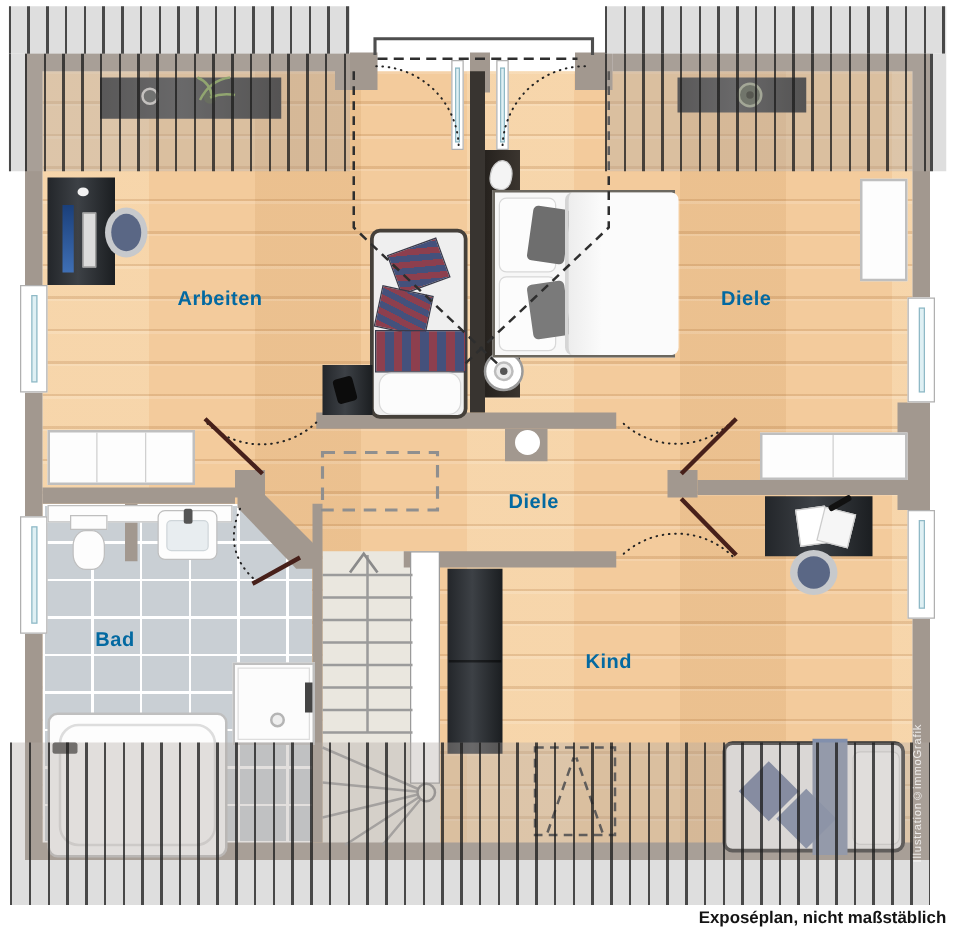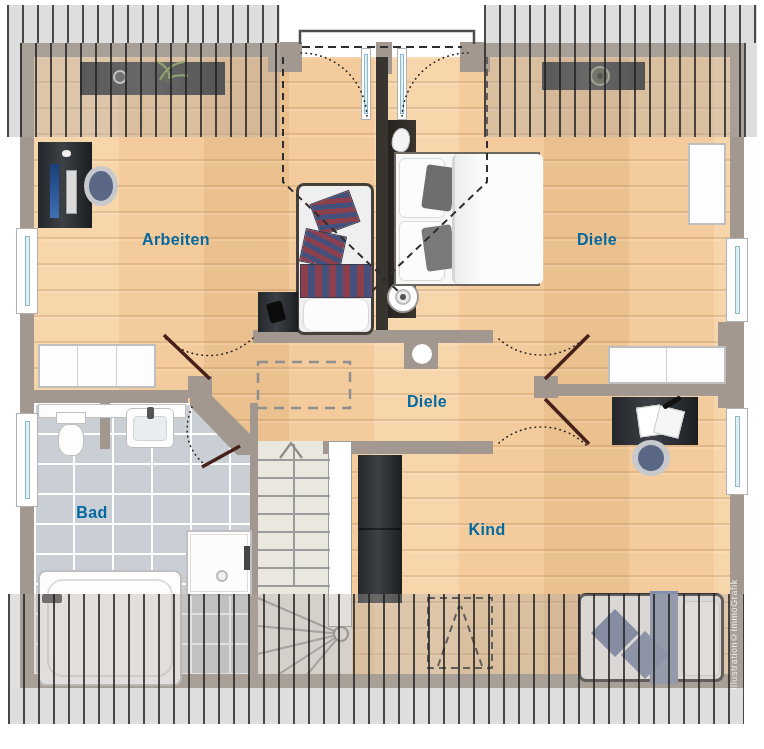--- a/index.html
+++ b/index.html
@@ -203,15 +203,16 @@
   <div class="hatch overlay" style="left:484px;top:43px;width:260px;height:94px;"></div>
   <div class="hatch overlay" style="left:8px;top:594px;width:736px;height:94px;"></div>
   <div class="hatch outer" style="left:8px;top:688px;width:736px;height:36px;"></div>
 
   <div class="roomlabel" style="left:176px;top:240px;">Arbeiten</div>
   <div class="roomlabel" style="left:597px;top:240px;">Diele</div>
   <div class="roomlabel" style="left:427px;top:402px;">Diele</div>
   <div class="roomlabel" style="left:92px;top:513px;">Bad</div>
   <div class="roomlabel" style="left:487px;top:530px;">Kind</div>
 
+  <div class="caption" style="right:7px;top:726px;">Exposéplan, nicht maßstäblich</div>
   <div class="watermark" style="left:729px;top:578px;height:112px;">Illustration©immoGrafik</div>
 
 </div>
 
 </body></html>

